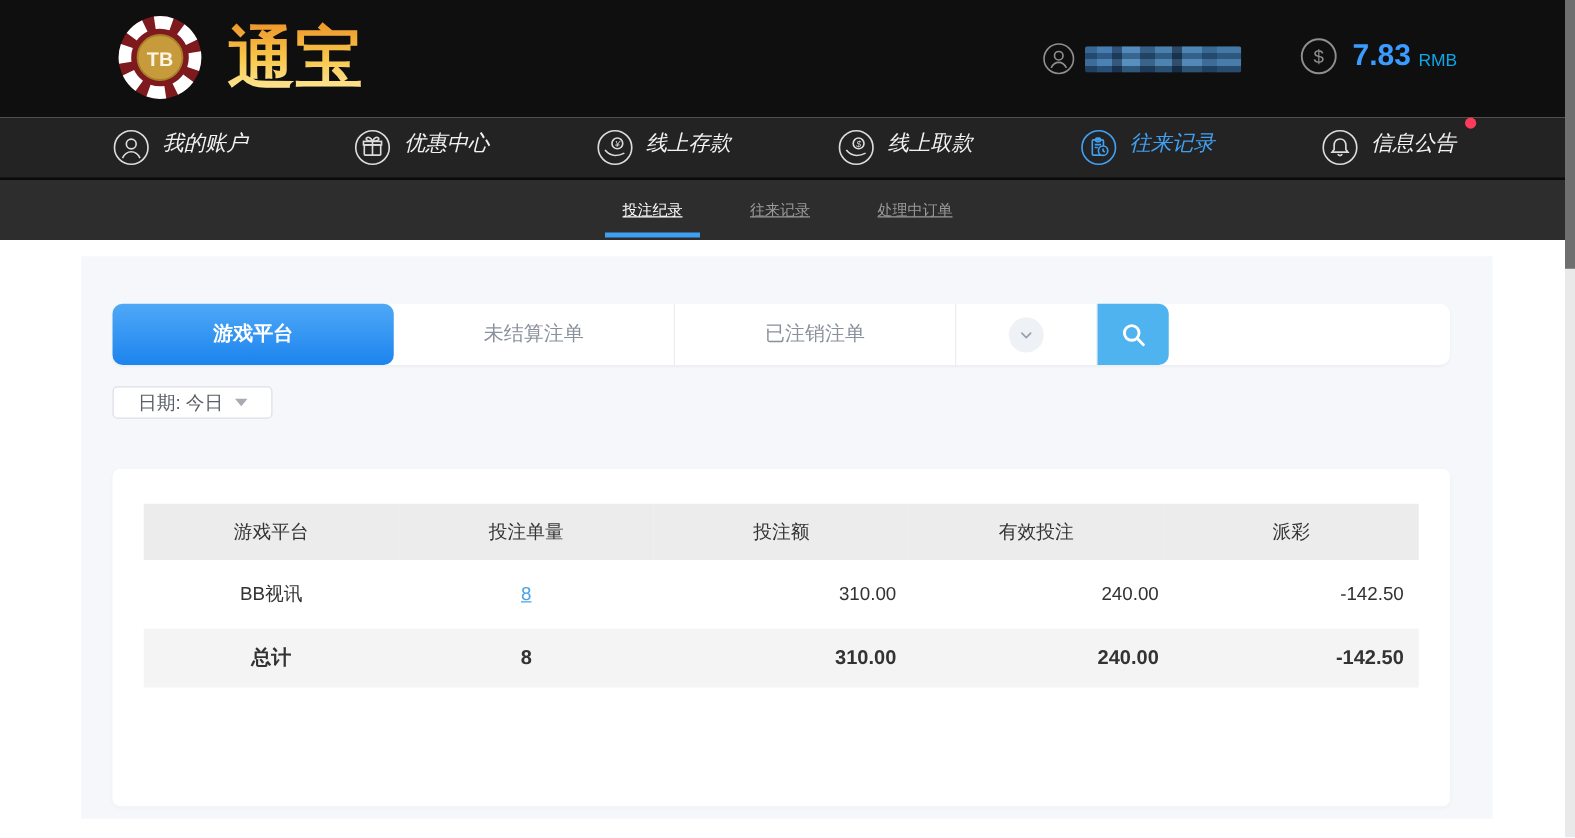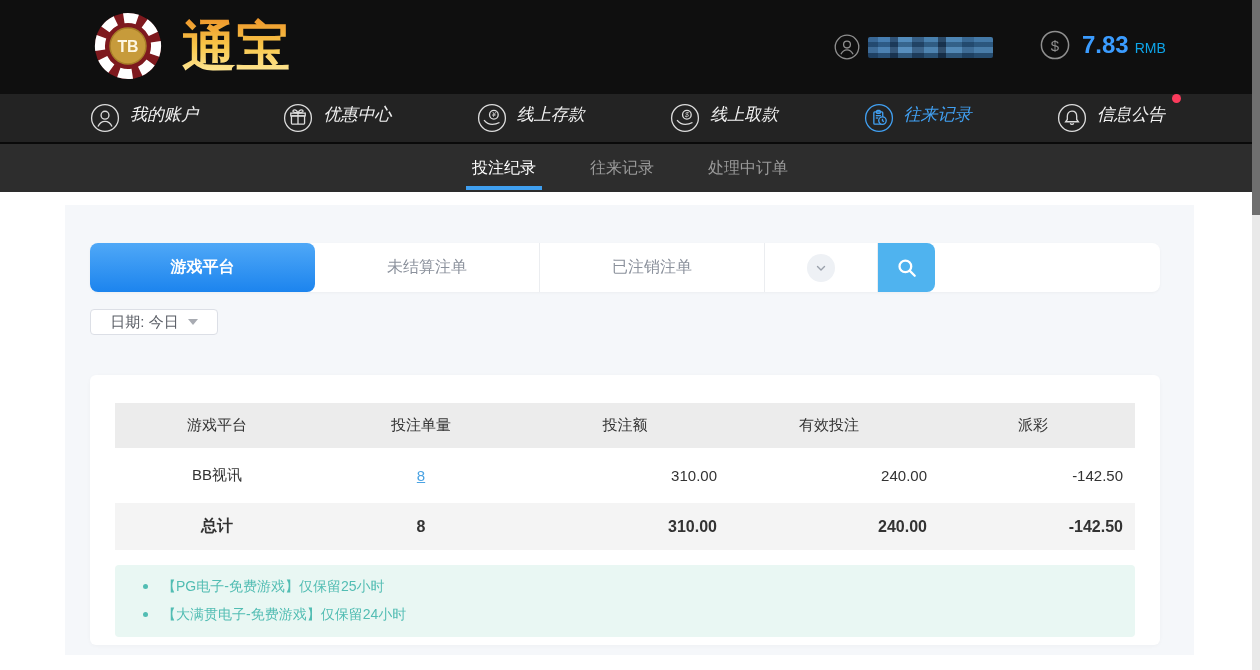--- a/index.html
+++ b/index.html
@@ -28,21 +28,21 @@
   .mainnav { height:50px; background:#232323; border-bottom:2px solid #0a0a0a;
     display:flex; align-items:center; justify-content:space-between; padding:0 95px 0 90px; }
   .nav-item { display:flex; align-items:flex-start; gap:10px; color:#f2f2f2; font-size:17px; cursor:pointer; position:relative;font-style:italic; }
   .nav-item .icon { width:30px; height:30px; color:#dcdcdc; }
   .nav-item.active { color:#41a0f2; }
   .nav-item.active .icon { color:#41a0f2; }
   .nav-dot { position:absolute; right:-16px; top:-9px; width:9px; height:9px; border-radius:50%; background:#fb3b5c; }
 
   
   .subnav { height:48px; background:#2d2d2d; display:flex; align-items:center; justify-content:center; gap:46px; }
-  .subnav-item { position:relative; height:100%; display:flex; align-items:center; padding:0 4px; color:#9a9a9a; font-size:16px; cursor:pointer; }
+  .subnav-item { position:relative; height:100%; display:flex; align-items:center; padding:0 4px; color:#9a9a9a; font-size:12px; cursor:pointer;text-decoration:underline; }
   .subnav-item.active { color:#ffffff; }
   .subnav-underline { position:absolute; left:50%; transform:translateX(-50%); bottom:2px; width:76px; height:4px; background:#3f9ff0; }
 
   
   .card { position:absolute; left:65px; top:205px; width:1129px; height:450px; background:#f5f7fa; }
 
   .toolbar { position:absolute; left:25px; top:38px; width:1070px; height:49px; display:flex; background:#fff; border-radius:8px; box-shadow:0 1px 3px rgba(0,0,0,.04); }
   .tab { width:225px; display:flex; align-items:center; justify-content:center; font-size:16px; color:#8b919c; border-right:1px solid #ebedf0; cursor:pointer; }
   .tab.active { background:linear-gradient(180deg,#4fa8f7 0%,#1c84ee 100%); color:#fff; font-weight:bold; border-radius:8px; border-right:none; }
   .dropdown-cell { width:113px; display:flex; align-items:center; justify-content:center; border-right:1px solid #ebedf0; cursor:pointer; }
@@ -282,30 +282,20 @@
           <tr class="total-row">
             <td class="c0">总计</td>
             <td class="c1">8</td>
             <td class="c2">310.00</td>
             <td class="c3">240.00</td>
             <td class="c4 neg">-142.50</td>
           </tr>
         </tbody>
       </table>
 
-      <div class="notes">
-        <div class="note-line">
-          <span class="note-bullet"></span>
-          <span>【PG电子-免费游戏】仅保留25小时</span>
-        </div>
-        <div class="note-line">
-          <span class="note-bullet"></span>
-          <span>【大满贯电子-免费游戏】仅保留24小时</span>
-        </div>
-      </div>
     </div>
   </div>
 
   <div class="scrollbar">
     <div class="scroll-thumb"></div>
   </div>
 
 </div>
 
 </body></html>

